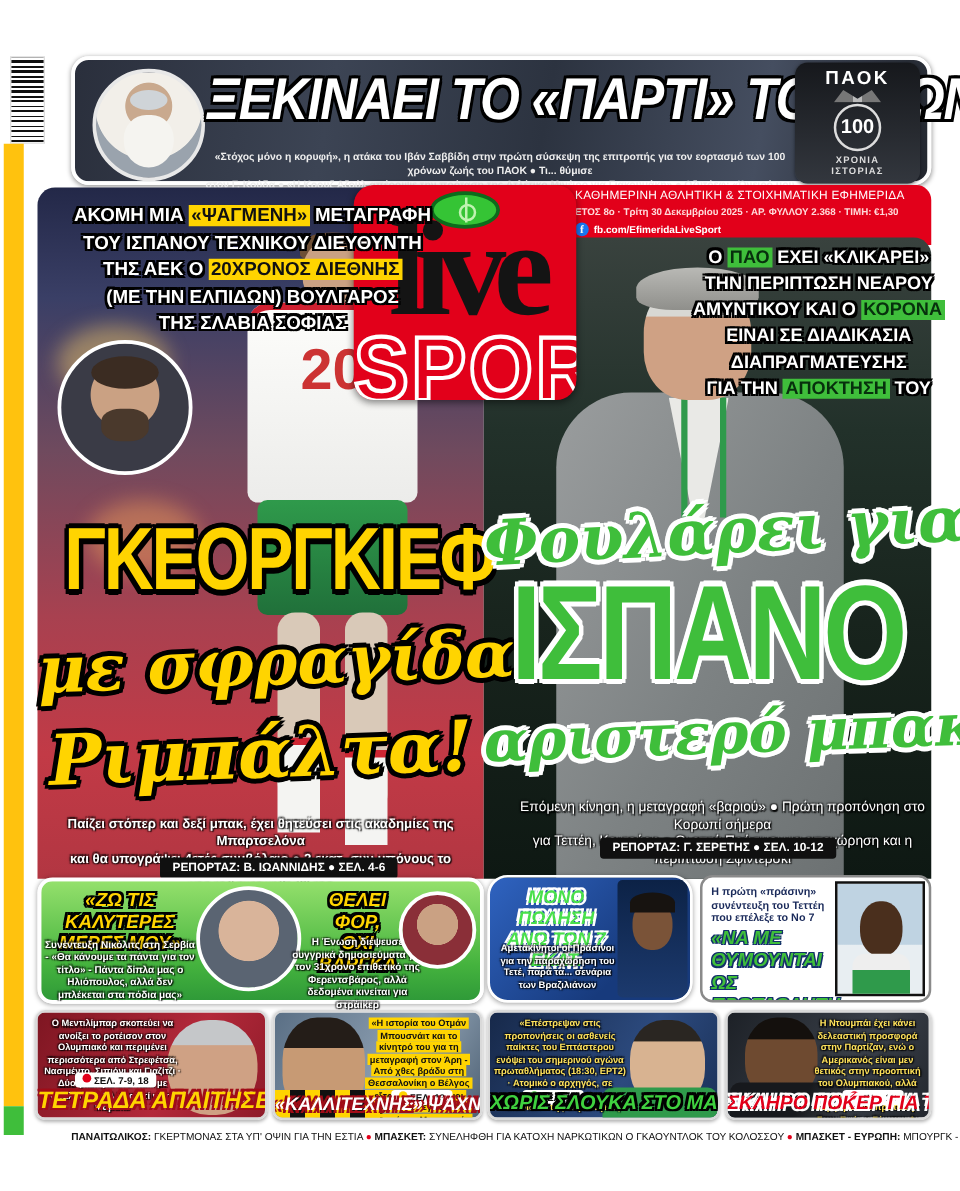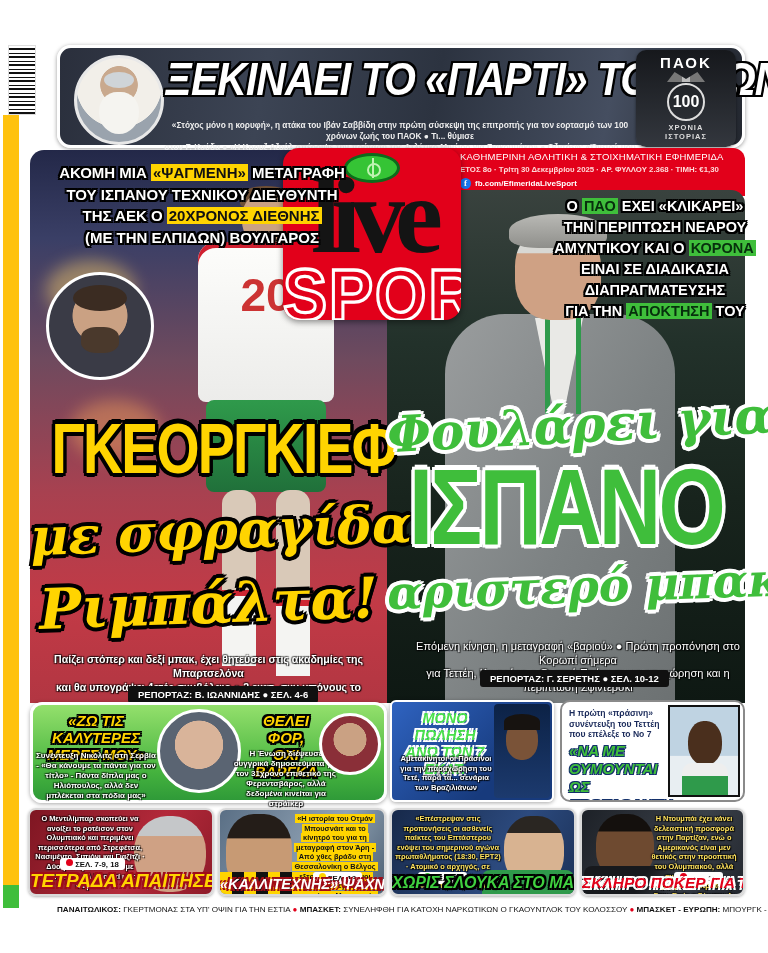--- a/index.html
+++ b/index.html
@@ -99,21 +99,21 @@
   
   .kick-r{left:552px;top:196px;width:206px;text-align:center;font-weight:bold;font-size:14.5px;line-height:21px;color:#fff;}
   .hl-g{background:var(--green);color:#07300d;padding:0 2px;}
   .scr-r1{left:387px;top:396px;width:358px;font-size:50px;color:var(--green);transform:rotate(-3deg);}
   .hl-right{left:387px;top:452px;width:358px;text-align:center;font-weight:bold;font-size:96px;color:var(--green);
         transform:scaleX(.9) scaleY(1.12);letter-spacing:-3px;white-space:nowrap;}
   .scr-r2{left:387px;top:560px;width:358px;font-size:46px;color:var(--green);transform:rotate(-2deg);}
   .deck-r{left:410px;top:640px;width:336px;text-align:center;color:#fff;font-weight:normal;font-size:11px;line-height:13.5px;}
   .by-r{left:480px;top:670px;}
   
-  .bpanel{left:390px;top:700px;width:164px;height:102px;border-radius:6px;border:2px solid #fff;box-sizing:border-box;
+  .bpanel{left:390px;top:700px;width:164px;height:102px;border-radius:16px;border:2px solid #fff;box-sizing:border-box;
         background:linear-gradient(135deg,#2f63c0,#173a7c 70%);overflow:hidden;box-shadow:0 1px 4px rgba(0,0,0,.35);}
   .bp-t{position:absolute;left:2px;top:8px;width:102px;text-align:center;font-style:italic;font-weight:bold;font-size:14.5px;line-height:17px;color:#49e04b;}
   .bp-b{position:absolute;left:5px;top:52px;width:98px;text-align:center;color:#fff;font-weight:bold;font-size:7.6px;line-height:9.5px;}
   .bp-photo{position:absolute;right:2px;top:2px;width:56px;height:94px;border-radius:4px;background:linear-gradient(#0c2246,#1c3a6e);}
   .bp-photo:before{content:"";position:absolute;left:12px;top:16px;width:32px;height:40px;border-radius:46%;background:#7a5338;}
   .bp-photo:after{content:"";position:absolute;left:10px;top:10px;width:36px;height:16px;border-radius:50% 50% 0 0;background:#171310;}
   .wpanel{left:560px;top:700px;width:185px;height:102px;border-radius:10px;border:2px solid #8a8a8a;box-sizing:border-box;background:#fff;overflow:hidden;}
   .wp-i{position:absolute;left:7px;top:6px;width:98px;color:#1a2a5a;font-weight:bold;font-size:8.6px;line-height:10.5px;}
   .wp-q{position:absolute;left:7px;top:40px;width:104px;font-style:italic;font-weight:bold;font-size:15px;line-height:18px;color:var(--green);
         text-shadow:1px 1px 0 #13306a,-1px -1px 0 #13306a,1px -1px 0 #13306a,-1px 1px 0 #13306a;}
@@ -211,20 +211,21 @@
     <div class="pitch"></div>
     <div class="logo-live">live</div>
     <div class="logo-sport">SPORT</div>
   </div>
 
   <div class="abs kick-l olb">
     <div><span>ΑΚΟΜΗ ΜΙΑ </span><span class="hl-y" style="text-shadow:none;">«ΨΑΓΜΕΝΗ»</span><span> ΜΕΤΑΓΡΑΦΗ</span></div>
     <div>ΤΟΥ ΙΣΠΑΝΟΥ ΤΕΧΝΙΚΟΥ ΔΙΕΥΘΥΝΤΗ</div>
     <div><span>ΤΗΣ ΑΕΚ Ο </span><span class="hl-y" style="text-shadow:none;">20ΧΡΟΝΟΣ ΔΙΕΘΝΗΣ</span></div>
     <div>(ΜΕ ΤΗΝ ΕΛΠΙΔΩΝ) ΒΟΥΛΓΑΡΟΣ</div>
+    <div>ΤΗΣ ΣΛΑΒΙΑ ΣΟΦΙΑΣ</div>
   </div>
   <div class="abs ribalta"></div>
   <div class="abs hl-left olb3">ΓΚΕΟΡΓΚΙΕΦ</div>
   <div class="abs scr scr-l1 olb3">με σφραγίδα</div>
   <div class="abs scr scr-l2 olb3">Ριμπάλτα!</div>
   <div class="abs deck-l shd">
     <div>Παίζει στόπερ και δεξί μπακ, έχει θητεύσει στις ακαδημίες της Μπαρτσελόνα</div>
     <div>και θα υπογράψει 4ετές συμβόλαιο ● 2 εκατ. συν μπόνους το κόστος απόκτησής του</div>
   </div>
   <div class="abs byline by-l">ΡΕΠΟΡΤΑΖ: Β. ΙΩΑΝΝΙΔΗΣ ● ΣΕΛ. 4-6</div>

